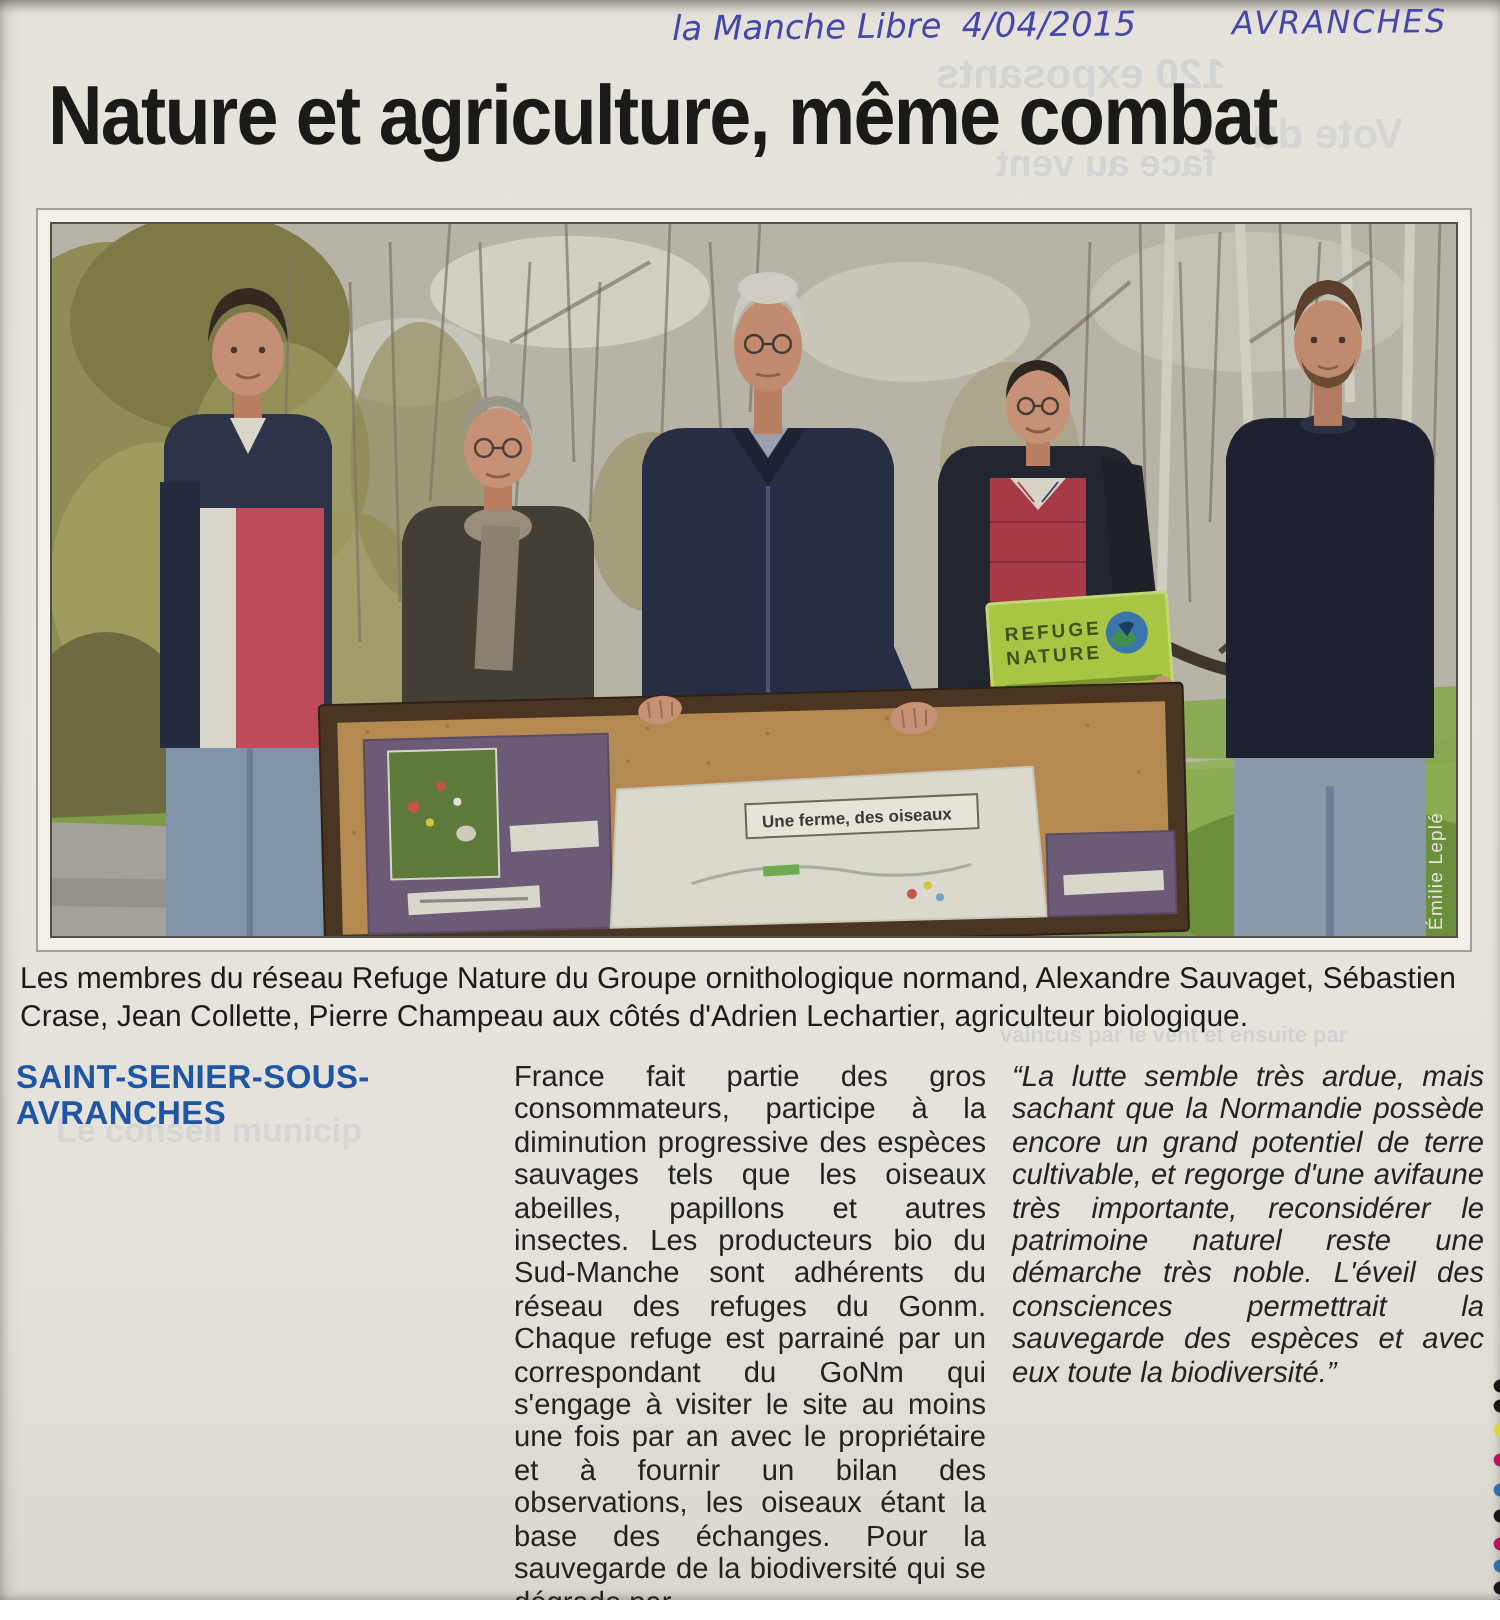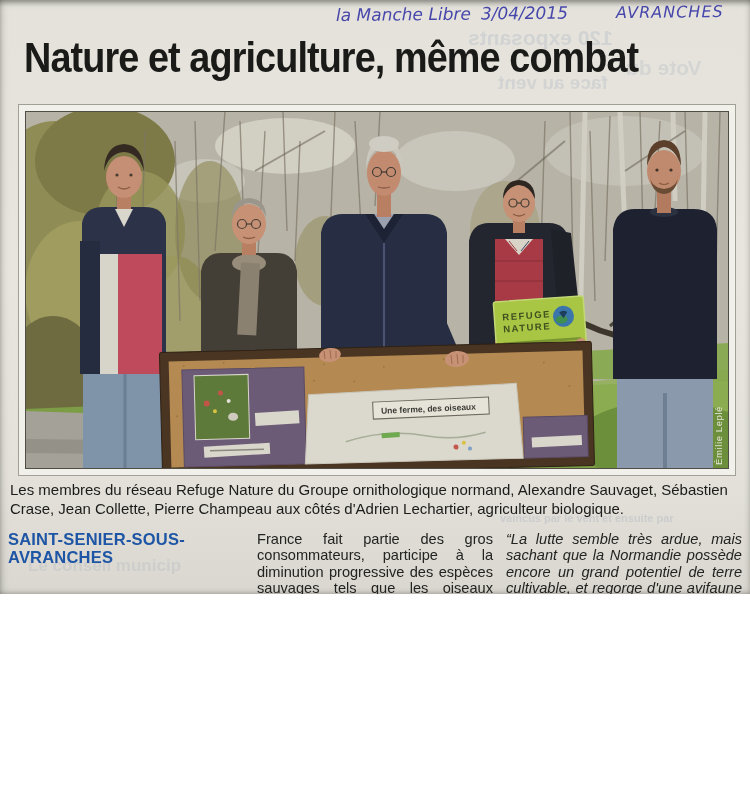--- a/index.html
+++ b/index.html
@@ -1,17 +1,17 @@
 <!DOCTYPE html>
 <html lang="fr"><head>
 <meta charset="utf-8">
 <style>
   html,body{margin:0;padding:0;}
   .page{
-    position:relative;width:750px;height:594px;overflow:hidden;
+    position:relative;width:750px;height:800px;overflow:hidden;
     background:#e4e2db;
     background-image:linear-gradient(180deg,#c6c4bd 0,#e4e2db 7px,#e7e5de 45%,#e3e1da 80%,#d9d7cf 100%);
     box-shadow:inset 0 5px 7px -4px rgba(60,60,55,.55),
                inset 0 -4px 6px -4px rgba(60,60,55,.4),
                inset 6px 0 10px -7px rgba(60,60,55,.45),
                inset -4px 0 8px -6px rgba(60,60,55,.3);
     font-family:"Liberation Sans",sans-serif;color:#232321;
   }
   .handwriting{
     position:absolute;top:3px;left:336px;display:flex;gap:10px;align-items:baseline;
@@ -57,21 +57,21 @@
   .quote{font-style:italic;}
   .reg-marks{position:absolute;top:688px;right:0;}
 </style>
 </head>
 <body>
 
 <div class="page">
 
   <div class="handwriting">
     <span>la Manche Libre</span>
-    <span>3/04/2015</span>
+    <span>4/04/2015</span>
     <span class="hw-place" style="text-transform:uppercase;">Avranches</span>
   </div>
 
   <span class="ghost mirror g1">120 exposants</span>
   <span class="ghost mirror g2">face au vent</span>
   <span class="ghost mirror g3">Vote du</span>
   <span class="ghost g4">Le conseil municip</span>
   <span class="ghost g5">vaincus par le vent et ensuite par</span>
 
   <h1 class="headline">Nature et agriculture, même combat</h1>

